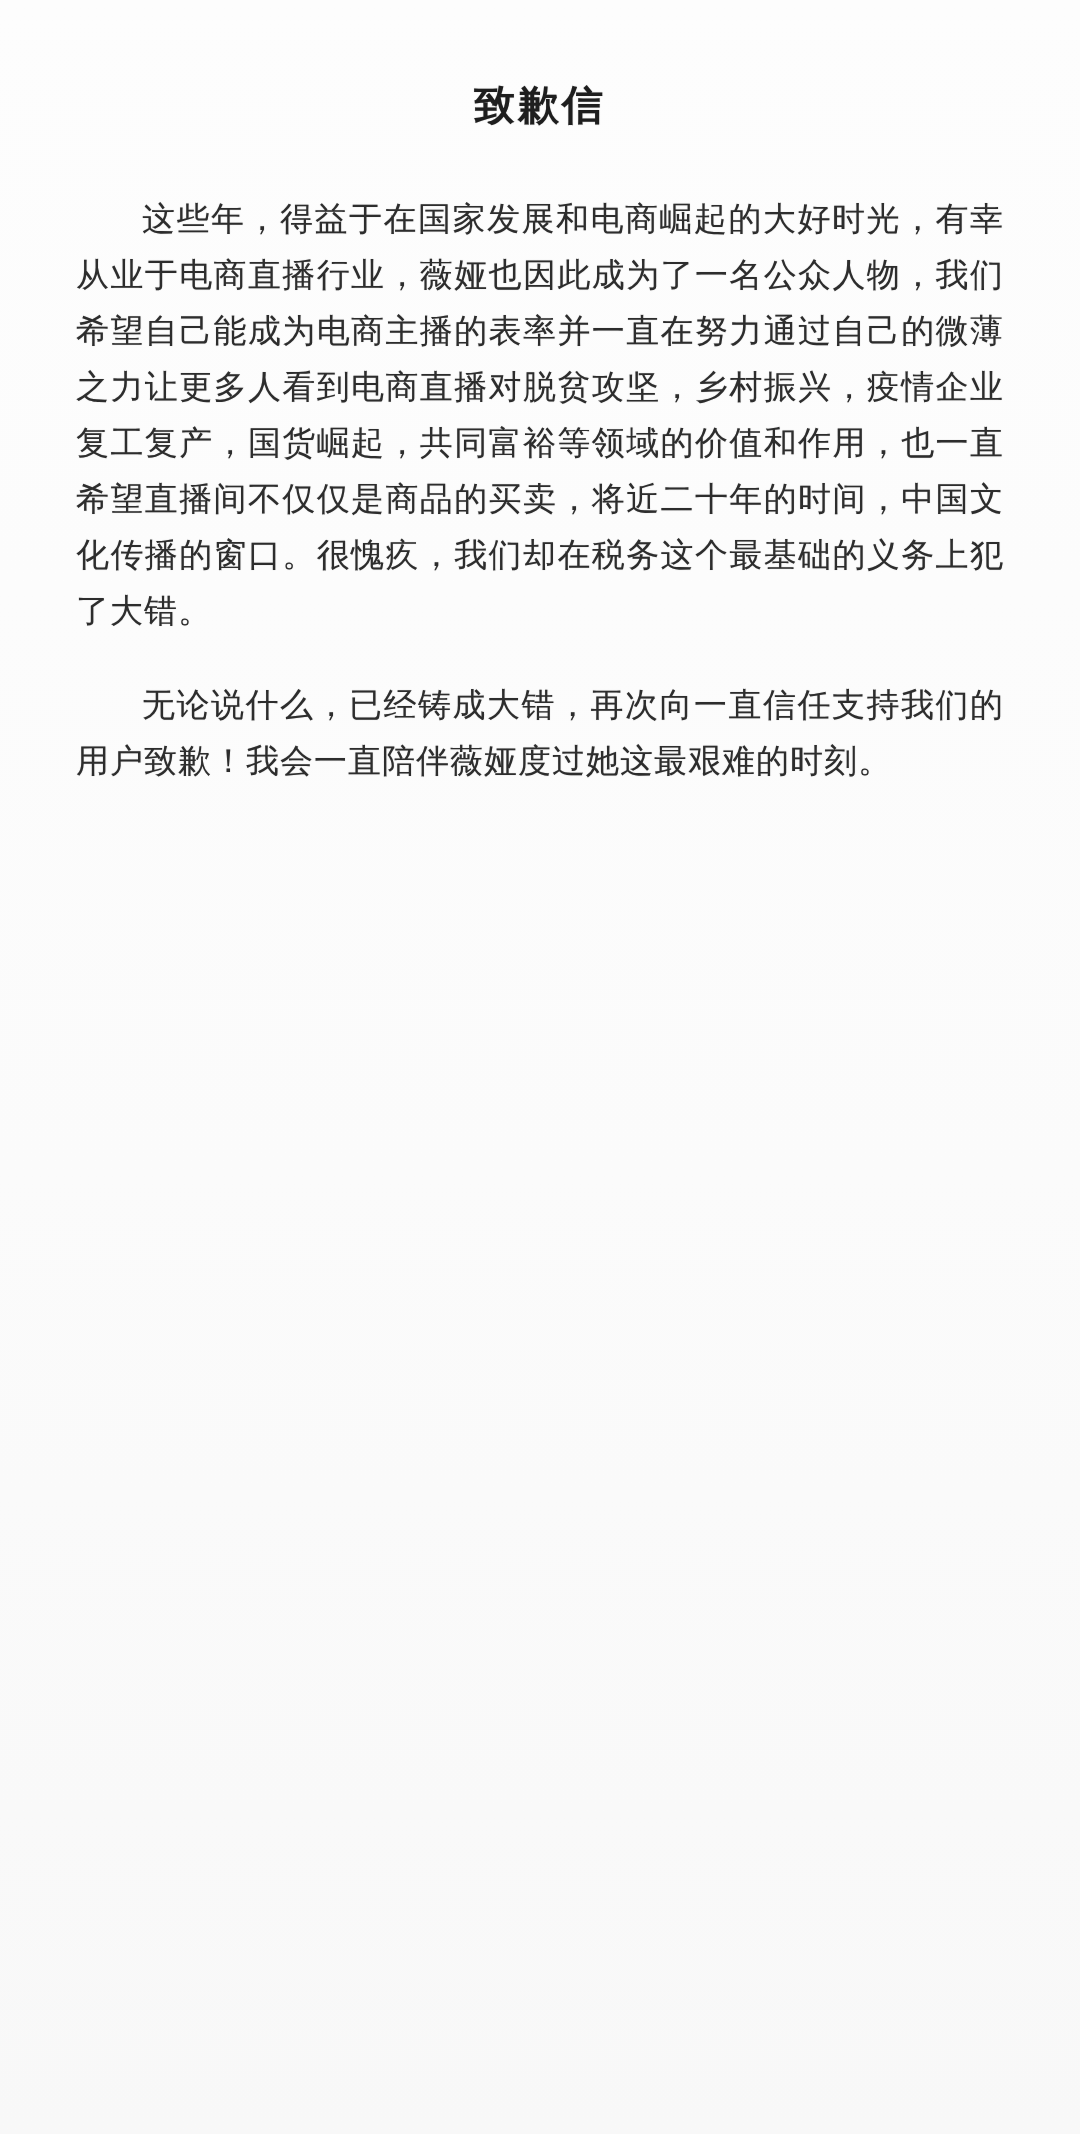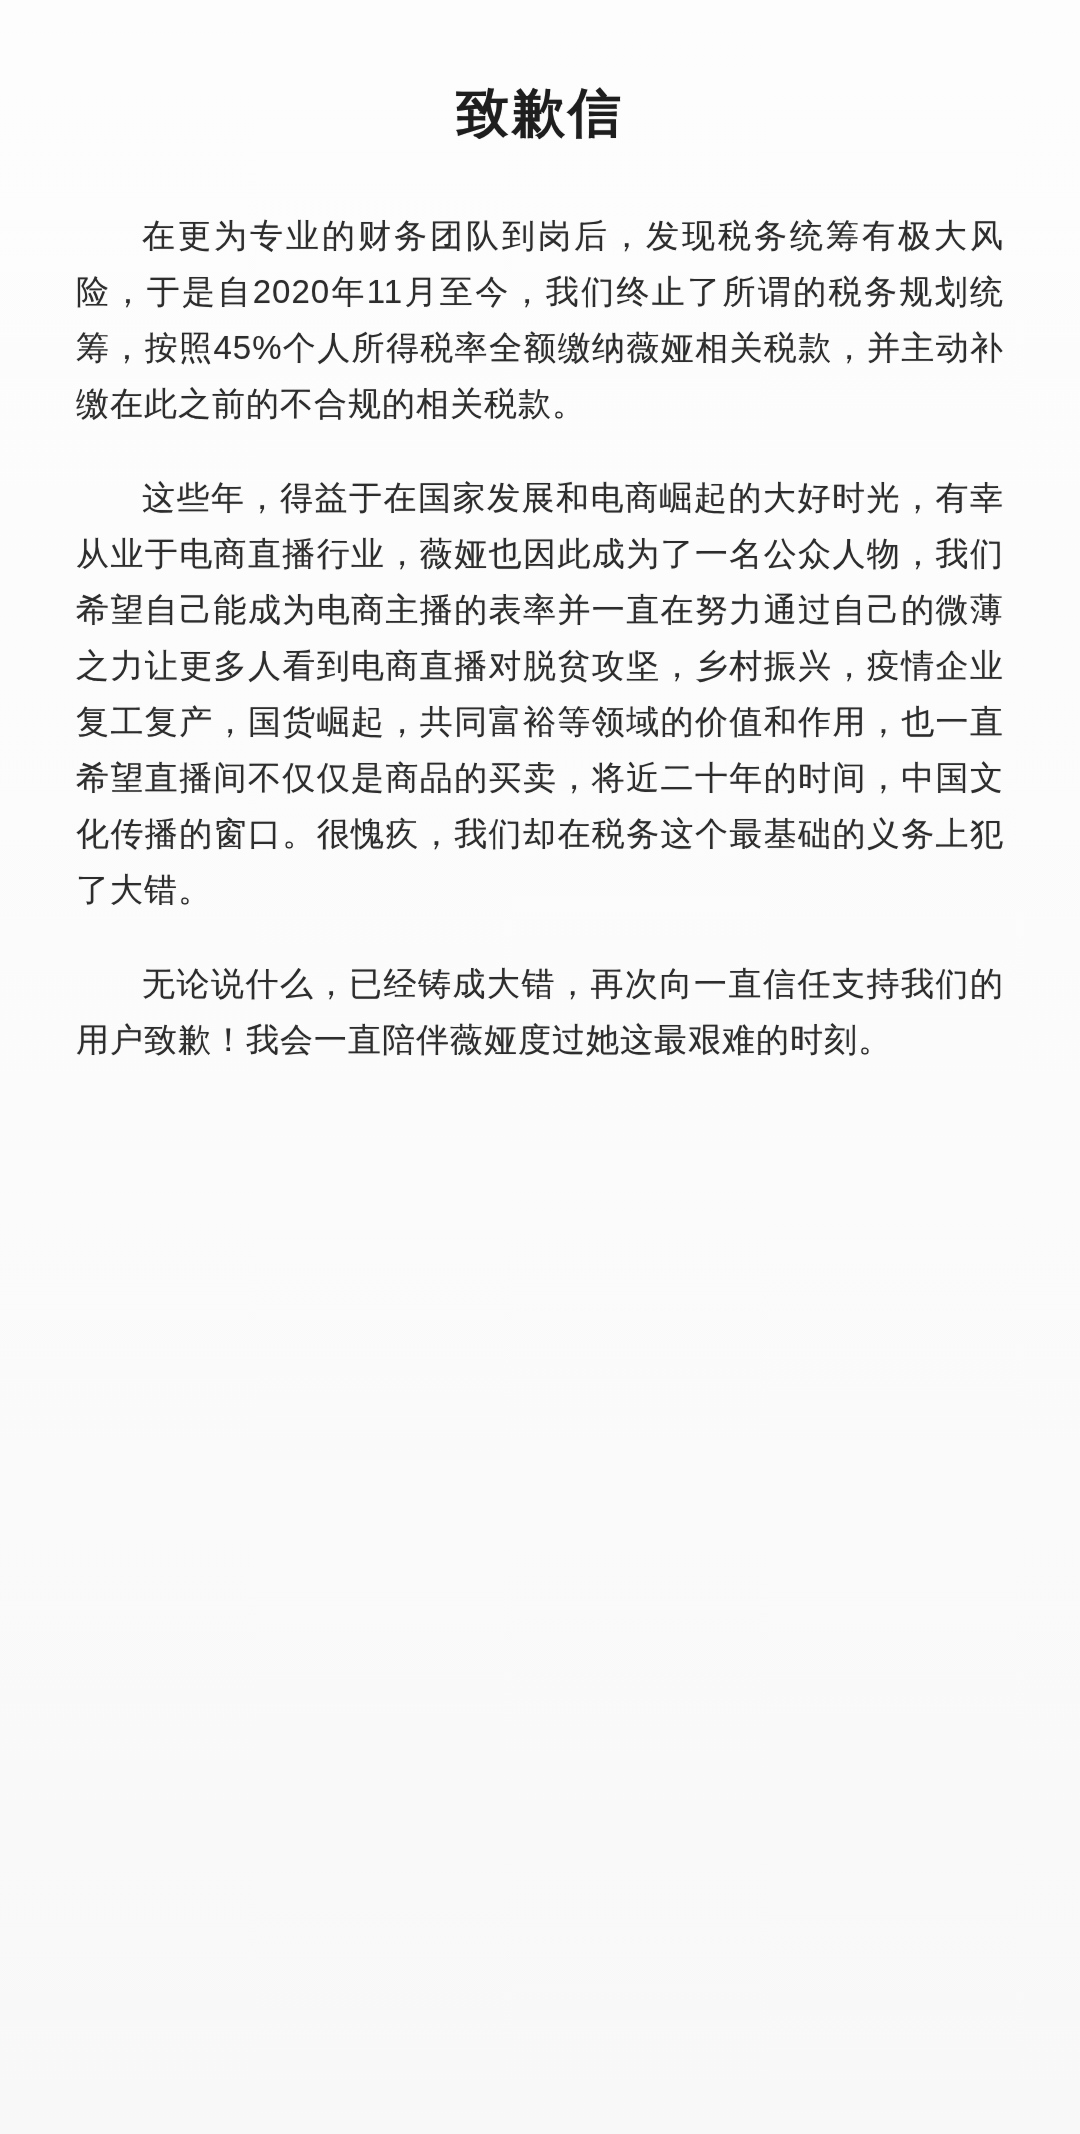--- a/index.html
+++ b/index.html
@@ -18,21 +18,21 @@
     box-sizing: border-box;
     width: 1080px;
     height: 2134px;
     padding: 0 76px;
     position: relative;
     color: #2b2b2b;
   }
   .letter-title {
     margin: 78px 0 58px 0;
     text-align: center;
-    font-size: 53px;
+    font-size: 41px;
     font-weight: 700;
     color: #1e1e1e;
     letter-spacing: 3px;
     text-shadow: 0 0 1px rgba(30,30,30,0.4);
   }
   .para {
     margin: 0 0 38px 0;
     font-size: 33px;
     line-height: 56px;
     text-align: justify;
@@ -42,17 +42,16 @@
     text-shadow: 0 0 1px rgba(45,45,45,0.35);
   }
 </style>
 </head>
 <body>
 
 <div class="page">
 
   <h1 class="letter-title">致歉信</h1>
 
-  <p class="para">在更为专业的财务团队到岗后，发现税务统筹有极大风险，于是自2020年11月至今，我们终止了所谓的税务规划统筹，按照45%个人所得税率全额缴纳薇娅相关税款，并主动补缴在此之前的不合规的相关税款。</p>
   <p class="para">这些年，得益于在国家发展和电商崛起的大好时光，有幸从业于电商直播行业，薇娅也因此成为了一名公众人物，我们希望自己能成为电商主播的表率并一直在努力通过自己的微薄之力让更多人看到电商直播对脱贫攻坚，乡村振兴，疫情企业复工复产，国货崛起，共同富裕等领域的价值和作用，也一直希望直播间不仅仅是商品的买卖，将近二十年的时间，中国文化传播的窗口。很愧疚，我们却在税务这个最基础的义务上犯了大错。</p>
   <p class="para">无论说什么，已经铸成大错，再次向一直信任支持我们的用户致歉！我会一直陪伴薇娅度过她这最艰难的时刻。</p>
 
 </div>
 
 </body></html>

